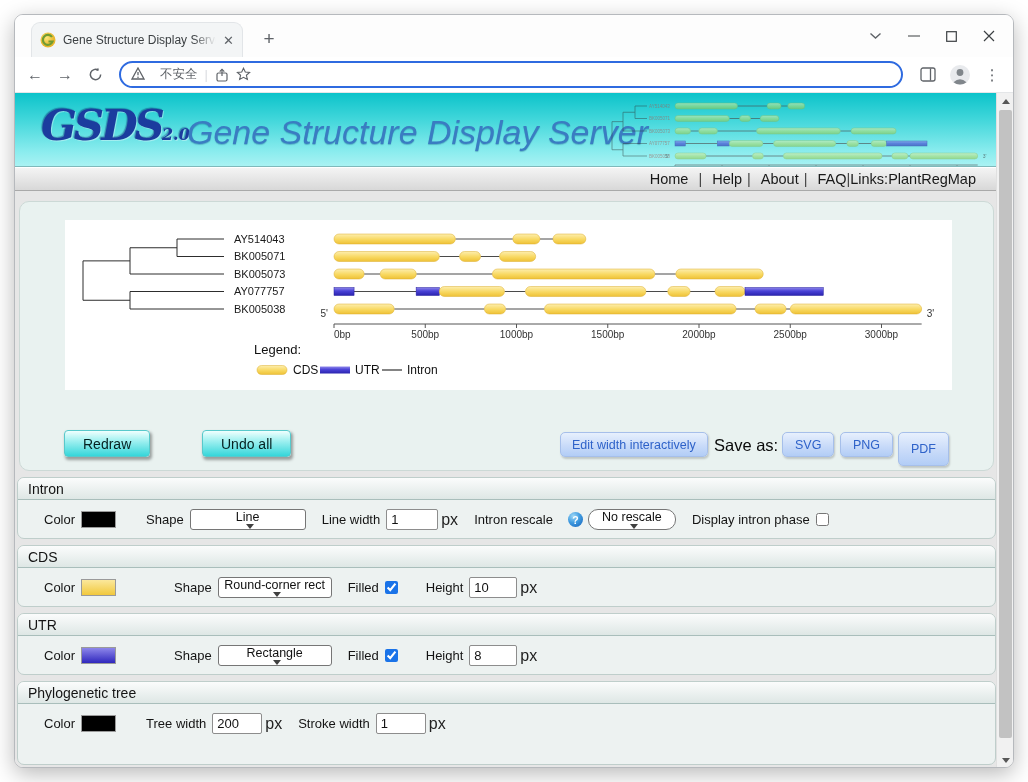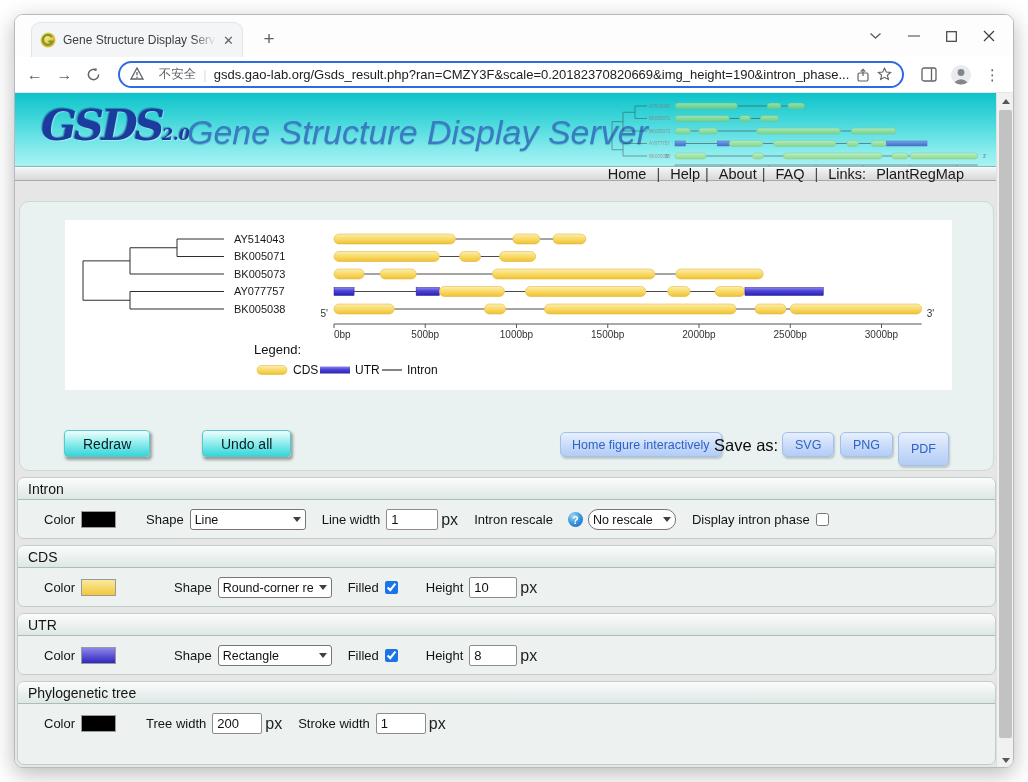--- a/index.html
+++ b/index.html
@@ -41,22 +41,22 @@
   .banner { position:relative; height:74px; background:linear-gradient(180deg,#0cc3ca 0%,#3fd6da 35%,#8aecee 80%,#a9f2f3 100%);
             border-bottom:1px solid #7fb9bb; overflow:hidden; }
   .logo { position:absolute; left:26px; top:12px; font-family:"DejaVu Serif",serif; font-style:italic; font-weight:bold;
           font-size:42px; color:#1b3c9e; letter-spacing:-3px; line-height:1;
           text-shadow:1px 1px 0 rgba(255,255,255,.35),-1px -1px 1px rgba(10,40,110,.45); }
   .logo-ver { font-size:16px; letter-spacing:0; font-weight:bold; }
   .banner-title { position:absolute; left:172px; top:20px; font-style:italic; font-size:34px; color:#3a7cc2; font-weight:500;
                   text-shadow:0 1px 1px rgba(0,70,120,.3); white-space:nowrap; }
   .watermark { position:absolute; left:594px; top:4px; opacity:.6; }
 
-  .navbar { height:14px; background:linear-gradient(180deg,#f4f4f4,#d8d8d8); border-top:1px solid #fff; border-bottom:1px solid #a9a9a9;
-            display:flex; align-items:center; justify-content:flex-end; padding-right:34px; gap:10px; font-size:14.5px; color:#191919; }
+  .navbar { height:24px; background:linear-gradient(180deg,#f4f4f4,#d8d8d8); border-top:1px solid #fff; border-bottom:1px solid #a9a9a9;
+            display:flex; align-items:center; justify-content:flex-end; padding-right:22px; font-size:14.5px; color:#191919; }
   .navbar .sep { color:#444; }
   .nav-link { cursor:default; }
 
   .main-panel { position:absolute; left:4px; top:108px; width:975px; height:270px; background:#e9f2f0;
                 border:1px solid #ccd9d6; border-radius:10px; }
   .figure-box { position:absolute; left:45px; top:18px; width:887px; height:170px; background:#ffffff; }
 
   .btn-teal { position:absolute; height:27px; padding:0 18px; font-size:14px; color:#062020; border:1px solid #58c9cb; border-radius:4px;
               background:linear-gradient(180deg,#f0fffe 0%,#9ff0f0 40%,#35d6da 100%);
               box-shadow:1.5px 2.5px 3px rgba(0,0,0,.35); display:flex; align-items:center; }
@@ -66,21 +66,21 @@
   .saveas { position:absolute; font-size:16.5px; color:#0a0a0a; }
 
   
   .section { position:absolute; left:2px; width:979px; background:#edf2f1; border:1px solid #bfcecb; border-radius:7px; overflow:hidden; }
   .sec-head { height:22px; background:linear-gradient(180deg,#fbfcfc,#dee7e5); border-bottom:1px solid #a9bebb;
               display:flex; align-items:center; padding-left:10px; font-size:14px; color:#141414; }
   .sec-row { height:39px; display:flex; align-items:center; font-size:13px; color:#141414; padding-left:26px; }
   .lbl { margin-right:6px; white-space:nowrap; }
   .swatch { width:35px; height:17px; border:1px solid #9a9a9a; margin-right:30px; }
   .sel { height:21px; background:#fff; border:1px solid #767676; border-radius:3px; display:flex; align-items:center;
-         padding:0 4px; font-size:12.5px; color:#111; position:relative; }
+         padding:0 4px; font-size:12.5px; color:#111; position:relative;flex-direction:column; }
   .sel-text { flex:1; white-space:nowrap; overflow:hidden; }
   .sel-arrow { width:0; height:0; border-left:4px solid transparent; border-right:4px solid transparent; border-top:5px solid #404040; margin-left:5px; }
   .tin { height:21px; border:1px solid #8d8d8d; border-radius:2px; background:#fff; font-size:13px; padding:0 4px;
          font-family:"Liberation Sans",sans-serif; color:#111; }
   .px { font-size:16px; color:#222; margin-left:3px; }
   .gap28 { width:28px; } .gap16 { width:16px; }
   input[type=checkbox] { width:13px; height:13px; accent-color:#1a73e8; }
   .help-ico { width:15px; height:15px; border-radius:50%; margin:0 5px 0 2px; color:#fff; font-size:10.5px; font-weight:bold;
               display:flex; align-items:center; justify-content:center;
               background:radial-gradient(circle at 35% 28%,#9fd9f7 0%,#3f9be0 45%,#145fb8 100%); }
@@ -142,21 +142,20 @@
     <div class="omnibox">
       <span class="omni-warning">
         <svg width="14" height="13" viewBox="0 0 14 13">
             <path d="M7 1 L13 12 L1 12 Z" fill="none" stroke="#5f6368" stroke-width="1.3"></path>
             <line x1="7" y1="5" x2="7" y2="8.3" stroke="#5f6368" stroke-width="1.3"></line>
             <circle cx="7" cy="10.2" r="0.8" fill="#5f6368"></circle>
           </svg>
       </span>
       <span class="omni-sec">不安全</span>
       <span class="omni-sep">|</span>
-      <span class="omni-url">gsds.gao-lab.org/Gsds_result.php?ran=CMZY3F&amp;scale=0.20182370820669&amp;img_height=190&amp;intron_phase...</span>
       <span class="omni-ico">
         <svg width="14" height="14" viewBox="0 0 14 14">
             <rect x="2" y="5" width="10" height="8" rx="1.5" fill="none" stroke="#5f6368" stroke-width="1.2"></rect>
             <line x1="7" y1="8" x2="7" y2="1.5" stroke="#5f6368" stroke-width="1.2"></line>
             <path d="M4.7 3.6 L7 1.3 L9.3 3.6" fill="none" stroke="#5f6368" stroke-width="1.2"></path>
           </svg>
       </span>
       <span class="omni-ico">
         <svg width="15" height="15" viewBox="0 0 15 15">
             <path d="M7.5 1.2 L9.3 5.1 L13.6 5.5 L10.4 8.3 L11.4 12.5 L7.5 10.3 L3.6 12.5 L4.6 8.3 L1.4 5.5 L5.7 5.1 Z" fill="none" stroke="#5f6368" stroke-width="1.1"></path>
@@ -369,21 +368,21 @@
               <rect x="192" y="145.5" width="30" height="9" rx="4.5" fill="url(#mcds)" stroke="#dcae2e" stroke-width="0.5"></rect>
               <text x="228" y="154" font-size="12" fill="#111" font-family="Liberation Sans,sans-serif">CDS</text>
               <rect x="255" y="146.5" width="30" height="7" fill="url(#mutr)"></rect>
               <text x="290" y="154" font-size="12" fill="#111" font-family="Liberation Sans,sans-serif">UTR</text>
               <line x1="317" y1="150" x2="337" y2="150" stroke="#333" stroke-width="1.2"></line>
               <text x="342" y="154" font-size="12" fill="#111" font-family="Liberation Sans,sans-serif">Intron</text>
             </svg>
         </div>
         <button class="btn-teal" style="left:44px; top:228px;">Redraw</button>
         <button class="btn-teal" style="left:182px; top:228px;">Undo all</button>
-        <button class="btn-blue" style="left:540px; top:230px;">Home figure interactively</button>
+        <button class="btn-blue" style="left:540px; top:230px;">Edit width interactively</button>
         <span class="saveas" style="left:694px; top:234px;">Save as:</span>
         <span id="save-buttons"><button class="btn-blue" style="left: 762px; top: 230px; padding: 0px 12px;">SVG</button><button class="btn-blue" style="left: 820px; top: 230px; padding: 0px 12px;">PNG</button><button class="btn-blue" style="left: 878px; top: 230px; padding: 16px 12px;">PDF</button></span>
       </div>
 
       <div class="section" style="top:384px; height:62px;">
         <div class="sec-head">Intron</div>
         <div class="sec-row">
           <span class="lbl">Color</span>
           <span class="swatch" style="background: rgb(0, 0, 0);"></span>
           <span class="lbl">Shape</span>

